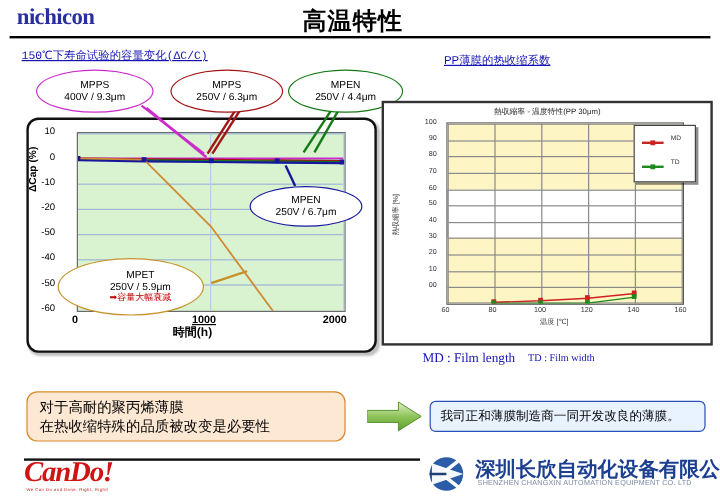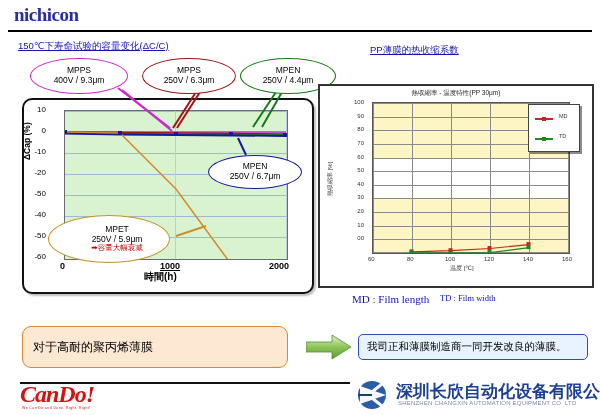--- a/index.html
+++ b/index.html
@@ -24,21 +24,21 @@
   }
   .header-rule{
     position:absolute;left:8px;top:30px;width:584px;height:2px;background:#000;
   }
 
   
   .cap{
     position:absolute;font-size:9.5px;color:#1414b4;
     text-decoration:underline;white-space:nowrap;
   }
-  .cap-left{left:18px;top:40px;}
+  .cap-left{left:18px;top:40px;font-family:Liberation Mono, monospace;}
   .cap-right{left:370px;top:44px;}
 
   
   .left-panel{
     position:absolute;left:22px;top:98px;width:288px;height:192px;
     background:#fff;border:2px solid #111;border-radius:10px;
     box-shadow:2px 2px 2px rgba(0,0,0,.25);
   }
   .lplot{
     position:absolute;left:40px;top:10px;width:222px;height:148px;
@@ -155,20 +155,21 @@
     position:absolute;left:398px;top:400px;font-size:6px;color:#7a8aa5;
     letter-spacing:.2px;white-space:nowrap;
   }
 </style>
 </head>
 <body>
 
 <div class="page">
 
   <div class="brand">nichicon</div>
+  <div class="doc-title">高温特性</div>
   <div class="header-rule"></div>
 
   <div class="cap cap-left">150℃下寿命试验的容量变化(ΔC/C)</div>
   <div class="cap cap-right">PP薄膜的热收缩系数</div>
 
   <div class="left-panel">
     <div class="lplot">
 
       <div class="lgrid" style="top:0px;"></div>
       <div class="lgrid" style="top:21px;"></div>
@@ -332,20 +333,21 @@
         <div class="lg-txt">TD</div>
       </div>
     </div>
   </div>
 
   <div class="md-note">MD : Film length</div>
   <div class="td-note">TD : Film width</div>
 
   <div class="box-left">
     <div>对于高耐的聚丙烯薄膜</div>
+    <div>在热收缩特殊的品质被改变是必要性</div>
   </div>
 
   <div class="arrow-wrap">
     <svg width="46" height="26" viewBox="0 0 46 26">
       <defs>
         <linearGradient id="ga" x1="0" y1="0" x2="0" y2="1">
           <stop offset="0%" stop-color="#dff0c8"></stop>
           <stop offset="50%" stop-color="#8fc45a"></stop>
           <stop offset="100%" stop-color="#5f9e2e"></stop>
         </linearGradient>

